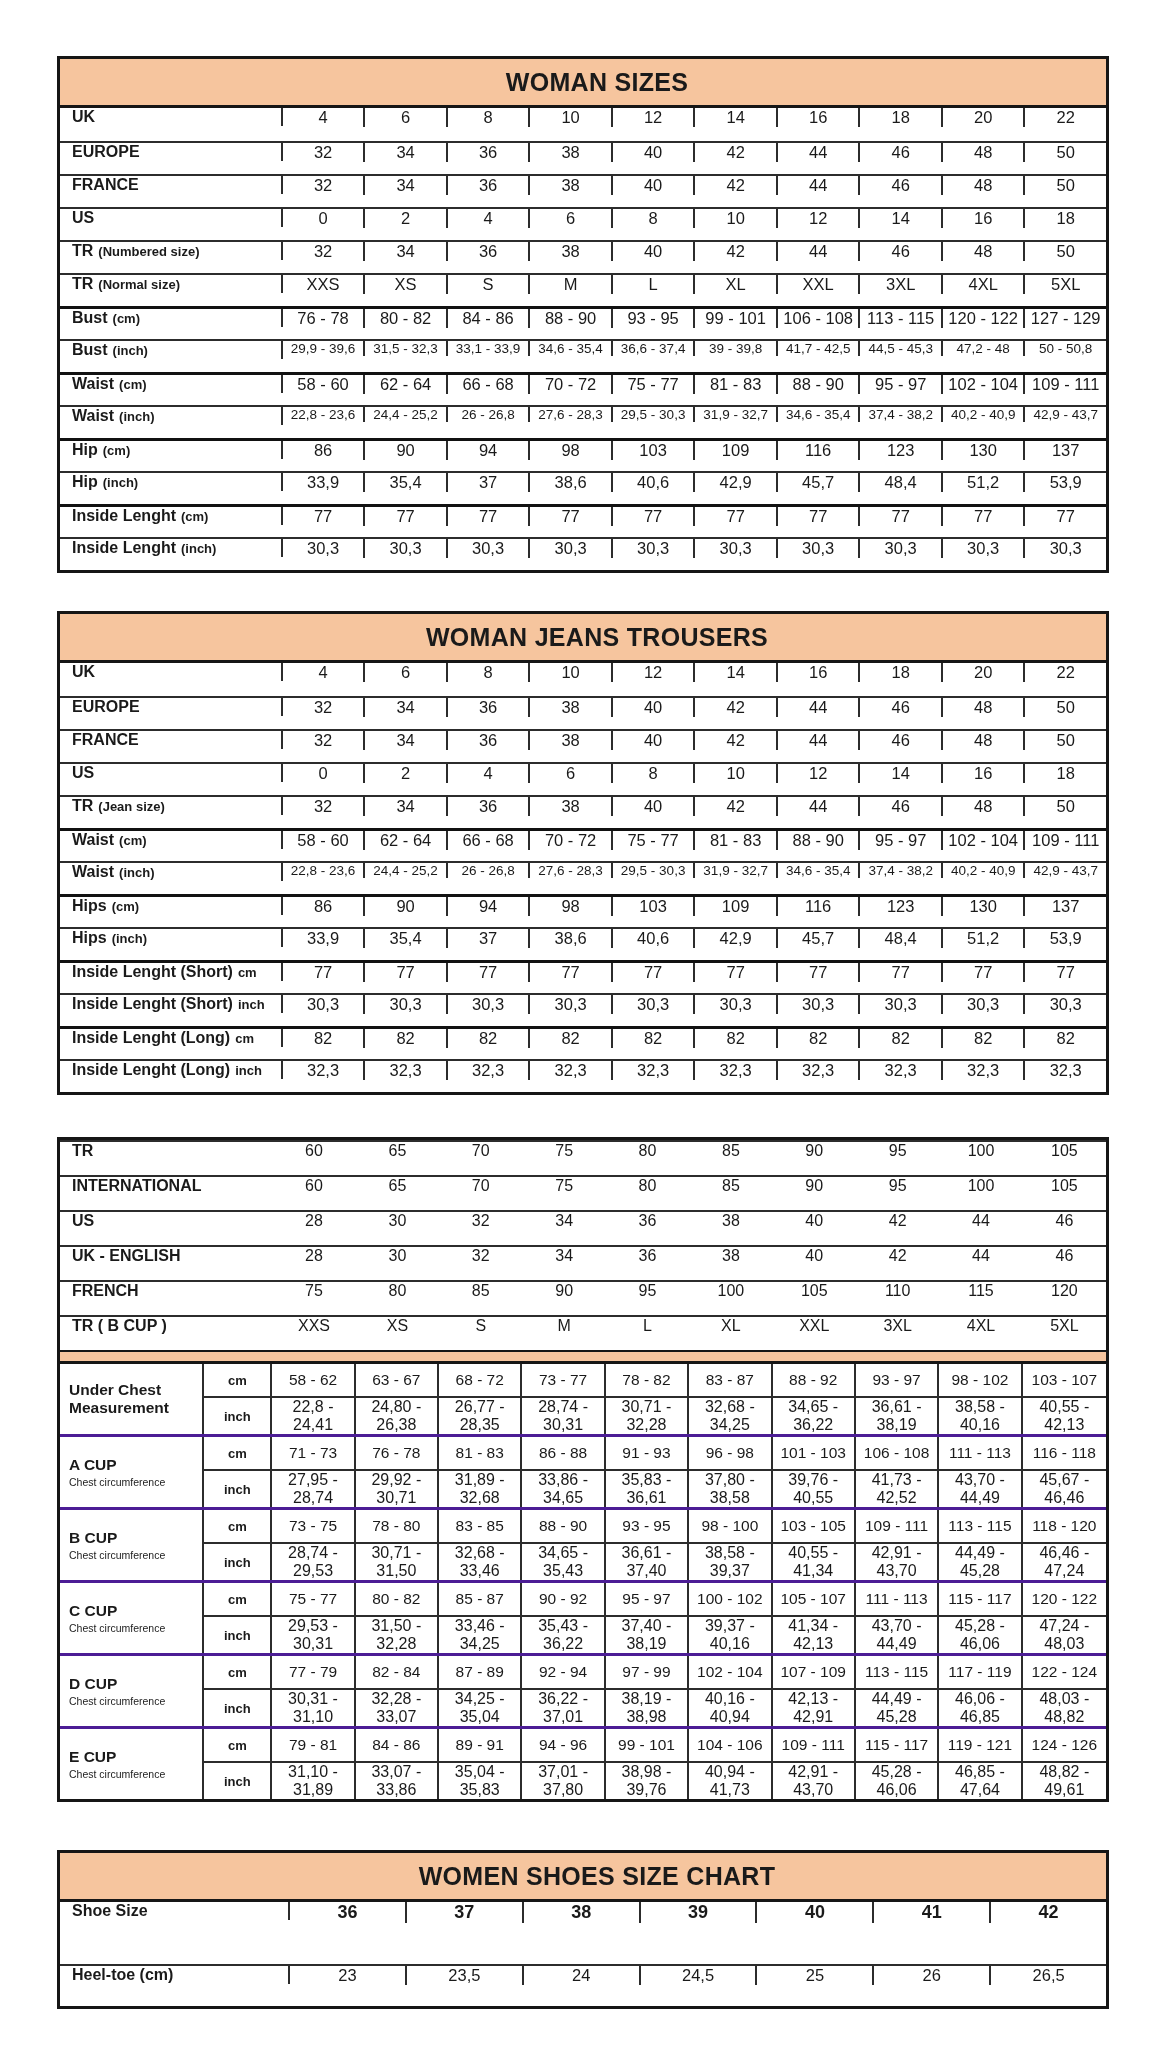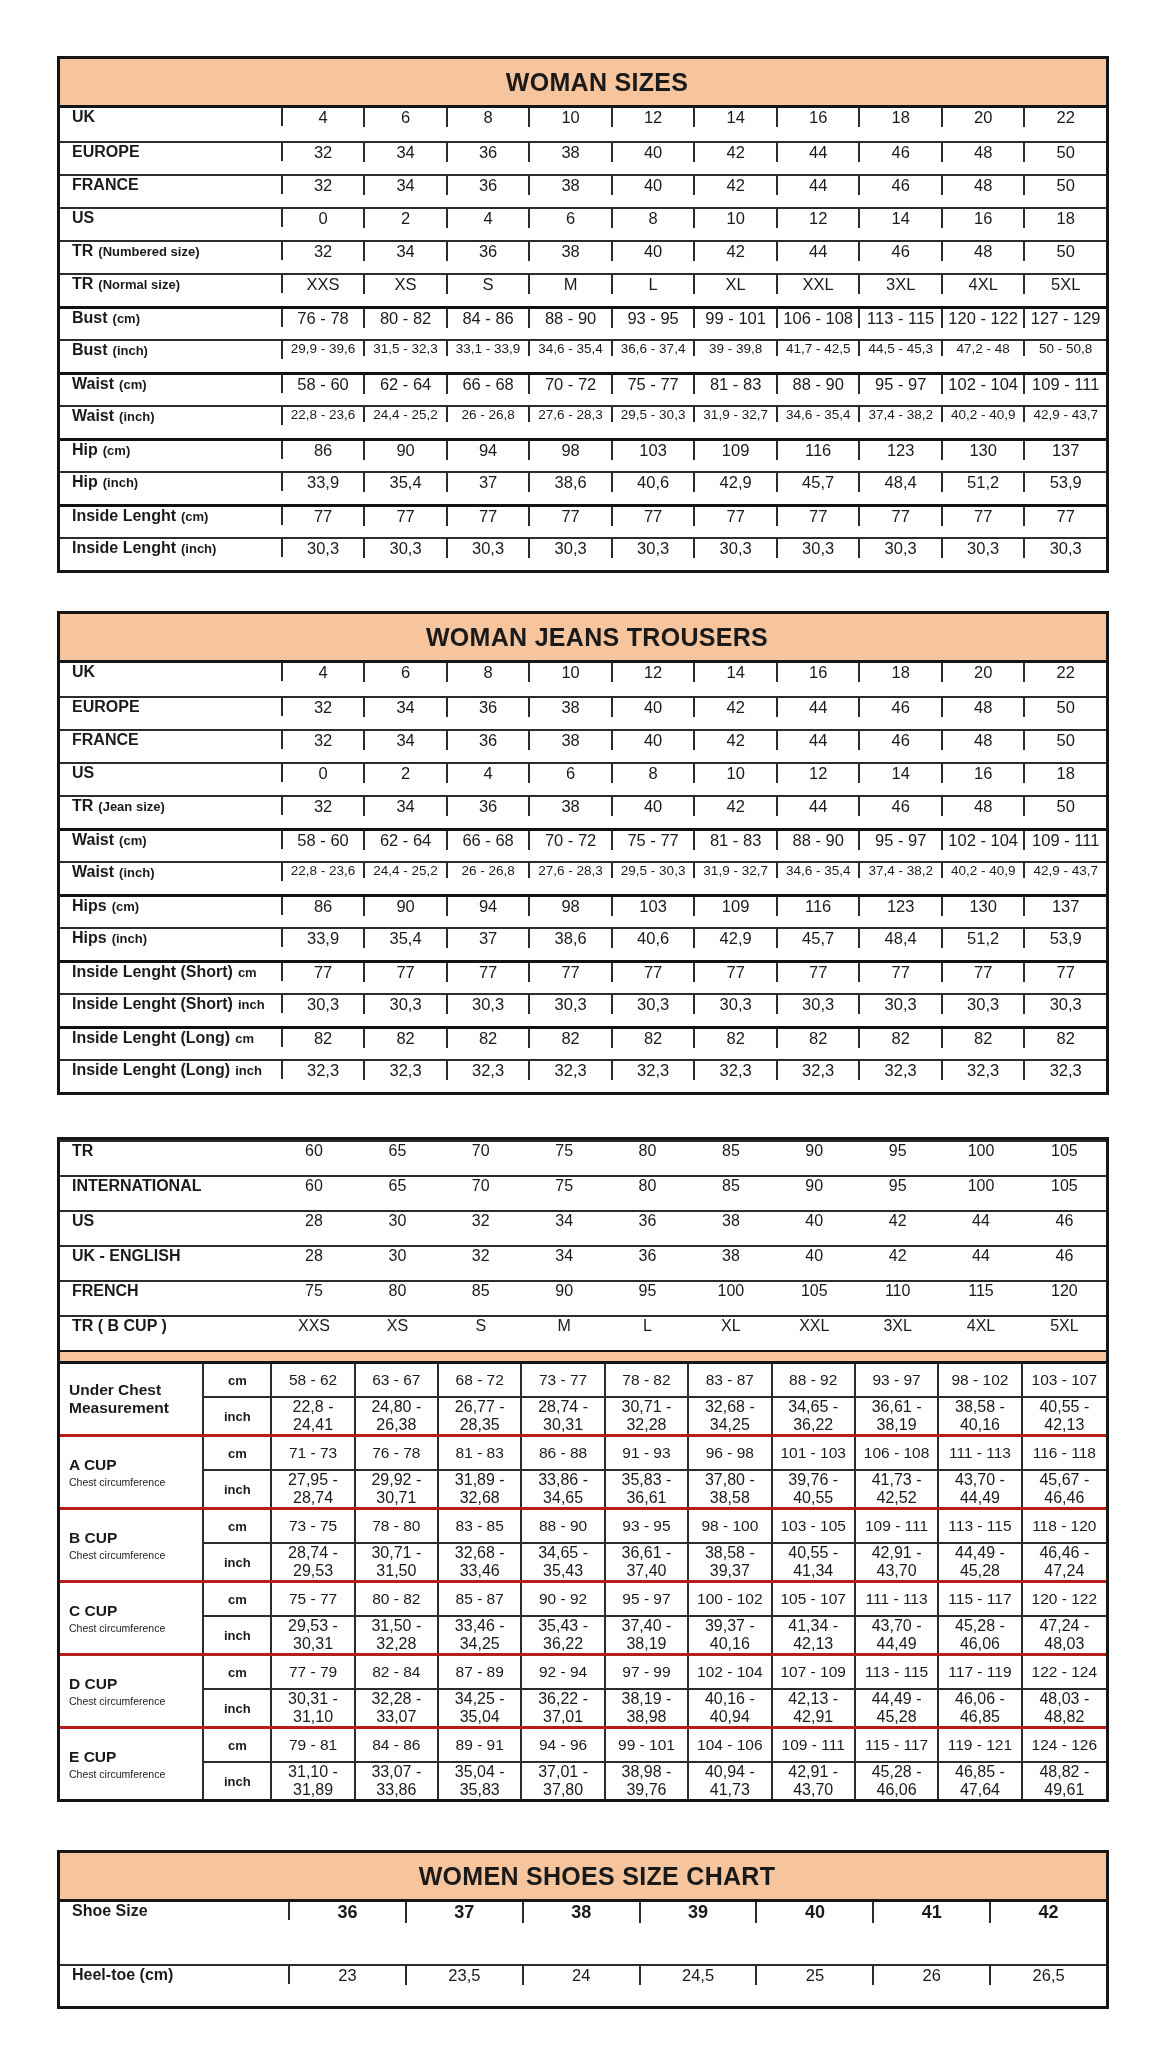--- a/index.html
+++ b/index.html
@@ -54,21 +54,21 @@
   .bra-divider {
     height: 14px;
     background: var(--accent, #f6c59e);
     border-top: 2px solid #161616;
     border-bottom: 3px solid #161616;
   }
   
   .cup {
     display: grid;
     grid-template-columns: 13.8% 6.5% repeat(10, 1fr);
-    border-top: 3px solid #b91c1c;
+    border-top: 3px solid #4c1d95;
   }
   .bra-divider + .cup { border-top: none; }
   .cupl {
     grid-row: 1 / 3;
     display: flex; flex-direction: column; justify-content: center;
     padding-left: 9px;
     border-right: 2px solid #2c2c2c;
   }
   .cupl .lmain { font-size: 15.5px; white-space: normal; line-height: 1.15; }
   .cupsub { font-size: 10.5px; margin-top: 2px; color: #222; }

